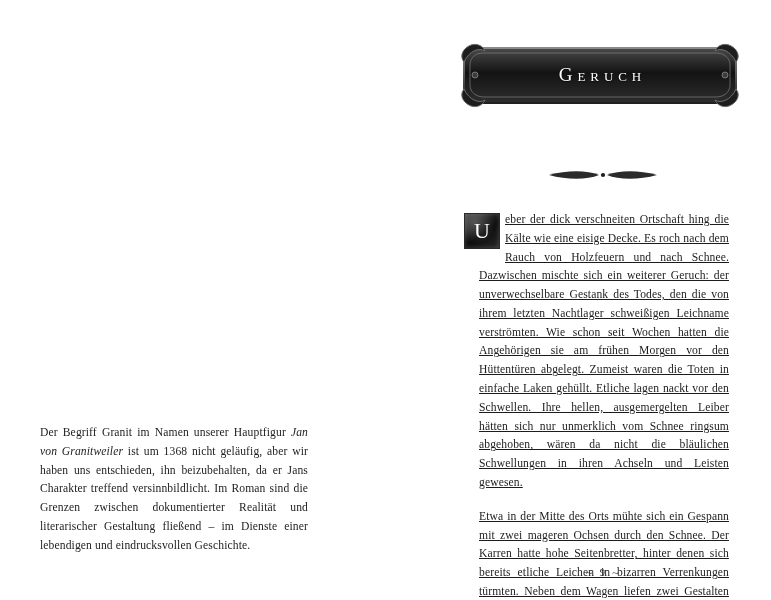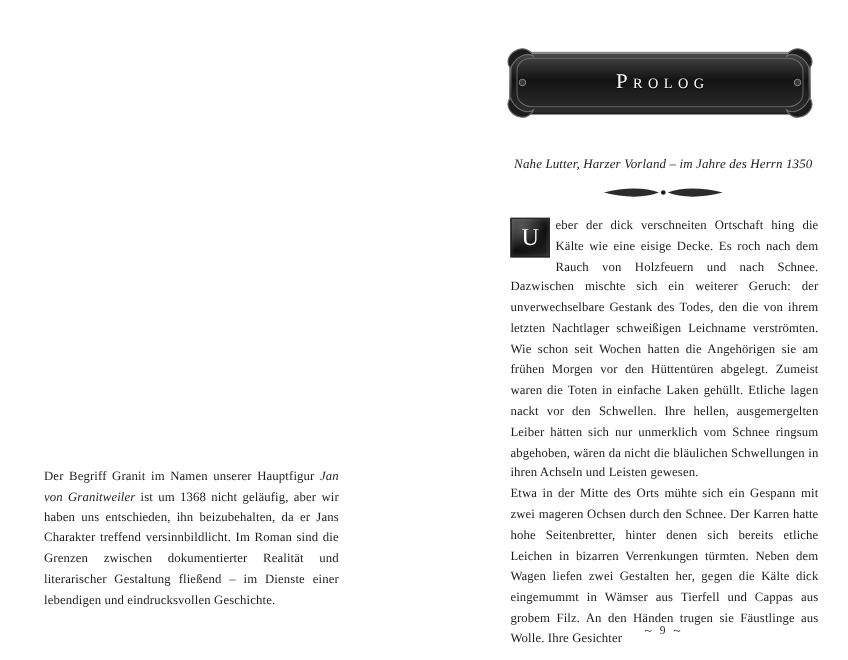--- a/index.html
+++ b/index.html
@@ -104,21 +104,22 @@
     left: 18px;
     top: 196px;
     width: 280px;
     font-size: 11.6px;
     line-height: 1.62;
     text-align: justify;
     color: #1c1c1c;
     letter-spacing: 0.01em;
   }
   .body-text p {
-    margin: 0;
+    margin: 15px;
+    text-decoration: underline;
   }
   .dropcap-wrap {
     position: relative;
   }
   .dropcap {
     float: left;
     width: 34px;
     height: 34px;
     margin: 2px 5px 0 0;
     background: #111;
@@ -172,24 +173,23 @@
         </defs>
         <path d="M18 6 C8 6 3 12 3 20 L3 46 C3 55 9 61 19 61 L259 61 C269 61 275 55 275 46 L275 20 C275 12 269 6 259 6 Z" fill="url(#plateGrad)" stroke="url(#edgeGrad)" stroke-width="2"></path>
         <path d="M22 11 C14 11 9 16 9 23 L9 43 C9 50 15 55 23 55 L255 55 C263 55 269 50 269 43 L269 23 C269 16 263 11 255 11 Z" fill="none" stroke="#7d7d7d" stroke-width="1" opacity="0.7"></path>
         <path d="M3 20 C-2 14 2 6 10 3 C16 1 22 4 24 9 C18 5 8 9 3 20 Z" fill="#1d1d1d" stroke="#6e6e6e" stroke-width="1"></path>
         <path d="M275 20 C280 14 276 6 268 3 C262 1 256 4 254 9 C260 5 270 9 275 20 Z" fill="#1d1d1d" stroke="#6e6e6e" stroke-width="1"></path>
         <path d="M3 47 C-2 53 2 61 10 64 C16 66 22 63 24 58 C18 62 8 58 3 47 Z" fill="#1d1d1d" stroke="#6e6e6e" stroke-width="1"></path>
         <path d="M275 47 C280 53 276 61 268 64 C262 66 256 63 254 58 C260 62 270 58 275 47 Z" fill="#1d1d1d" stroke="#6e6e6e" stroke-width="1"></path>
         <circle cx="14" cy="33" r="3" fill="#3c3c3c" stroke="#8c8c8c" stroke-width="0.8"></circle>
         <circle cx="264" cy="33" r="3" fill="#3c3c3c" stroke="#8c8c8c" stroke-width="0.8"></circle>
       </svg>
-      <div class="chapter-title">Prolog</div>
-    </div>
-
-    <div class="dateline">Nahe Lutter, Harzer Vorland – im Jahre des Herrn 1350</div>
+      <div class="chapter-title">Geruch</div>
+    </div>
+
 
     <div class="ornament">
       <svg width="120" height="12" viewBox="0 0 120 12" xmlns="http://www.w3.org/2000/svg">
         <path d="M6 6 C24 1 44 1 56 6 C44 11 24 11 6 6 Z" fill="#2b2b2b"></path>
         <path d="M114 6 C96 1 76 1 64 6 C76 11 96 11 114 6 Z" fill="#2b2b2b"></path>
         <circle cx="60" cy="6" r="2.1" fill="#1d1d1d"></circle>
       </svg>
     </div>
 
     <div class="body-text">

